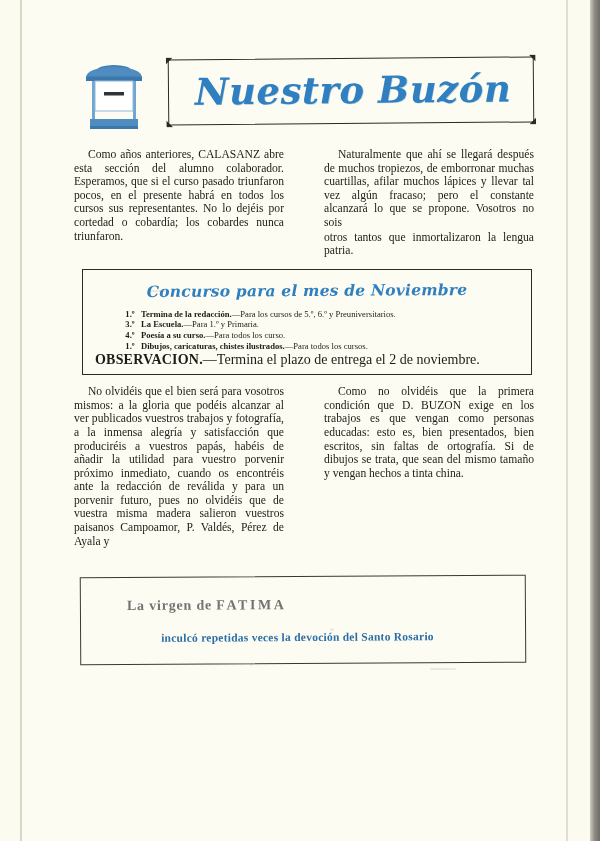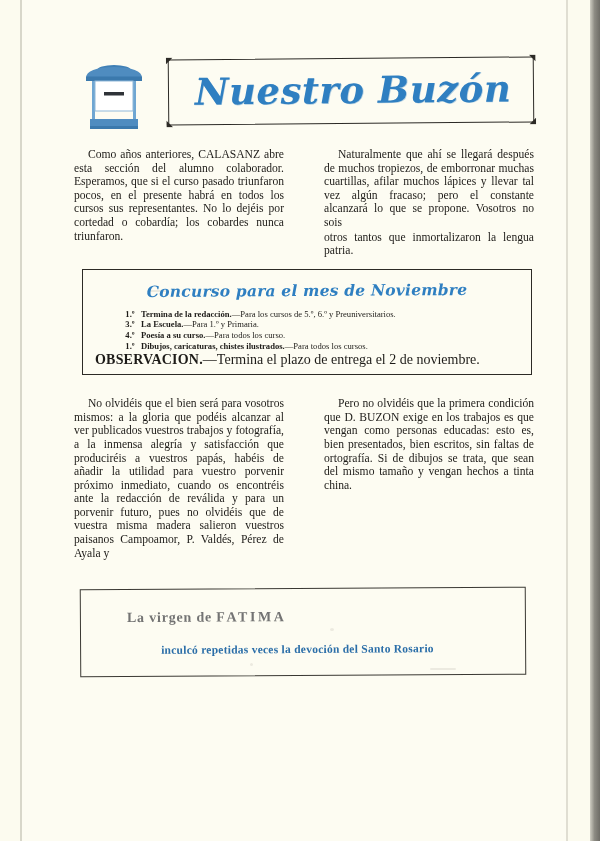--- a/index.html
+++ b/index.html
@@ -299,26 +299,26 @@
         <li>
           <span class="item-num">1.º</span><span class="item-title">Dibujos, caricaturas, chistes ilustrados.</span><span>—Para todos los cursos.</span>
         </li>
       </ul>
 
       <div id="concurso-observation">
         <span class="obs-label">OBSERVACION.</span><span>—Termina el plazo de entrega el 2 de noviembre.</span>
       </div>
     </div>
 
-    <div class="two-col" style="margin-top:22px;">
+    <div class="two-col" style="margin-top:10px;">
       <div class="col">
         <p class="body-text"><span class="ind"></span><span>No olvidéis que el bien será para vosotros mismos: a la gloria que podéis alcanzar al ver publicados vuestros trabajos y fotografía, a la inmensa alegría y satisfacción que produciréis a vuestros papás, habéis de añadir la utilidad para vuestro porvenir próximo inmediato, cuando os encontréis ante la redacción de reválida y para un porvenir futuro, pues no olvidéis que de vuestra misma madera salieron vuestros paisanos Campoamor, P. Valdés, Pérez de Ayala y</span></p>
       </div>
       <div class="col">
-        <p class="body-text"><span class="ind"></span><span>Pero no olvidéis que la primera condición que D. BUZON exige en los trabajos es que vengan como personas educadas: esto es, bien presentados, bien escritos, sin faltas de ortografía. Si de dibujos se trata, que sean del mismo tamaño y vengan hechos a tinta china.</span></p>
+        <p class="body-text"><span class="ind"></span><span>Como no olvidéis que la primera condición que D. BUZON exige en los trabajos es que vengan como personas educadas: esto es, bien presentados, bien escritos, sin faltas de ortografía. Si de dibujos se trata, que sean del mismo tamaño y vengan hechos a tinta china.</span></p>
       </div>
     </div>
 
     <div id="fatima-box">
       <div id="fatima-line-1"><span>La virgen de </span><span class="word-spaced">FATIMA</span></div>
       <div id="fatima-line-2">inculcó repetidas veces la devoción del Santo Rosario</div>
     </div>
 
   </div>
 

